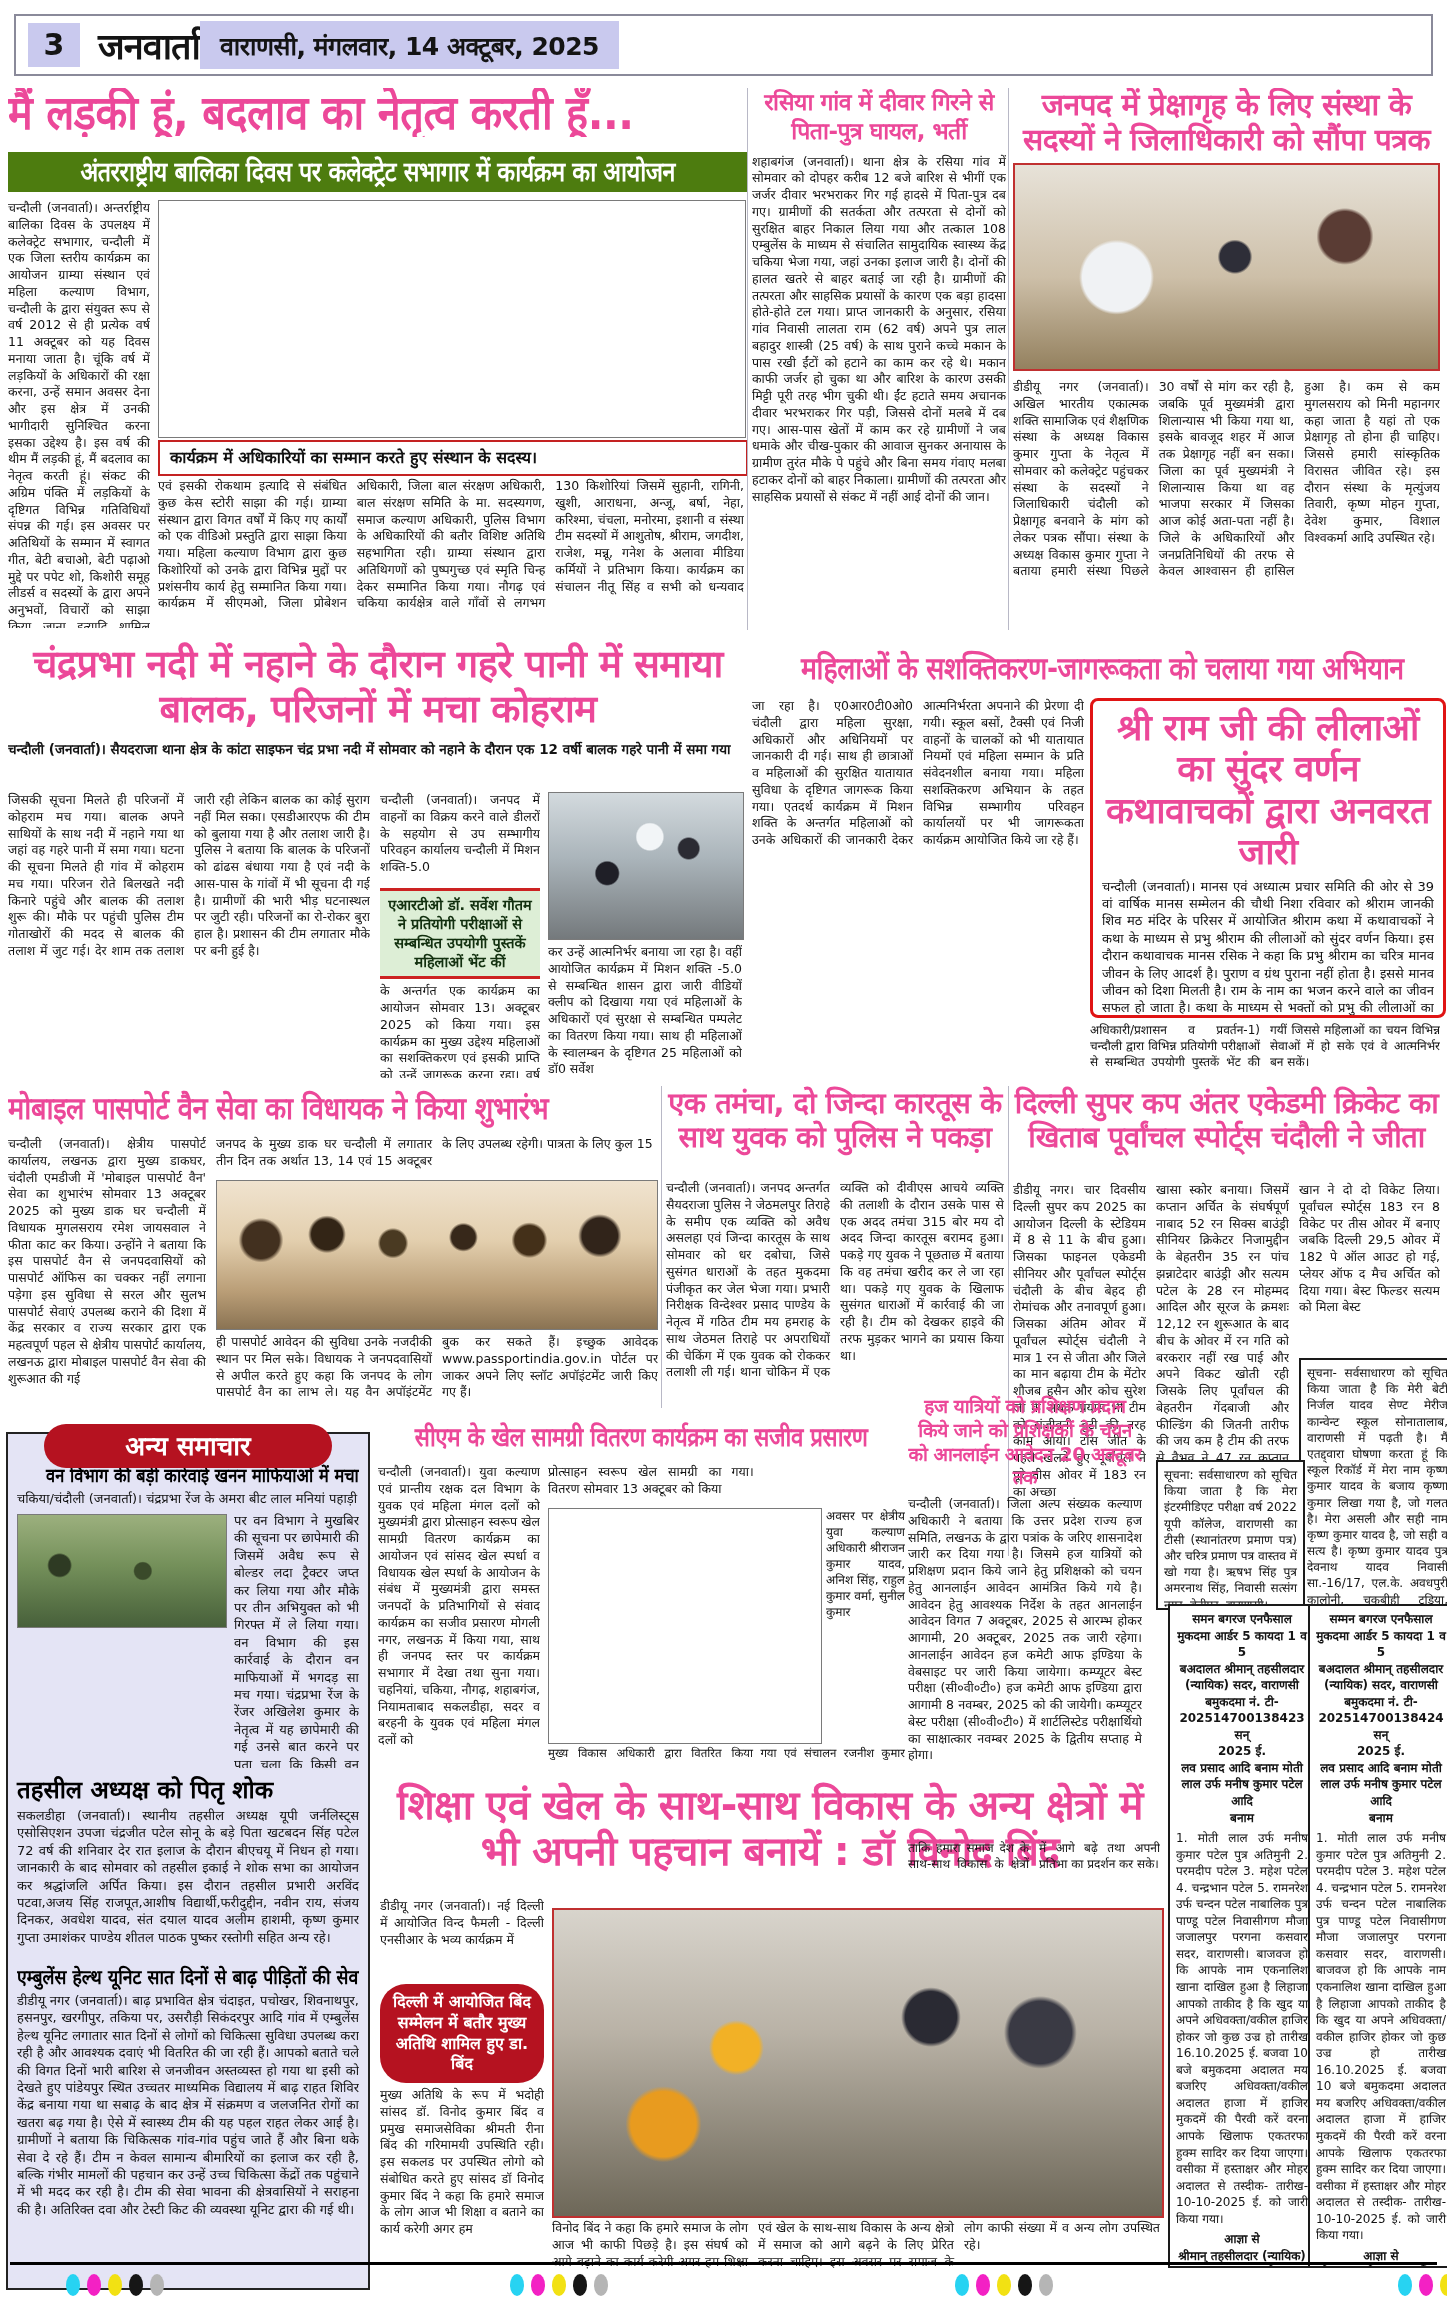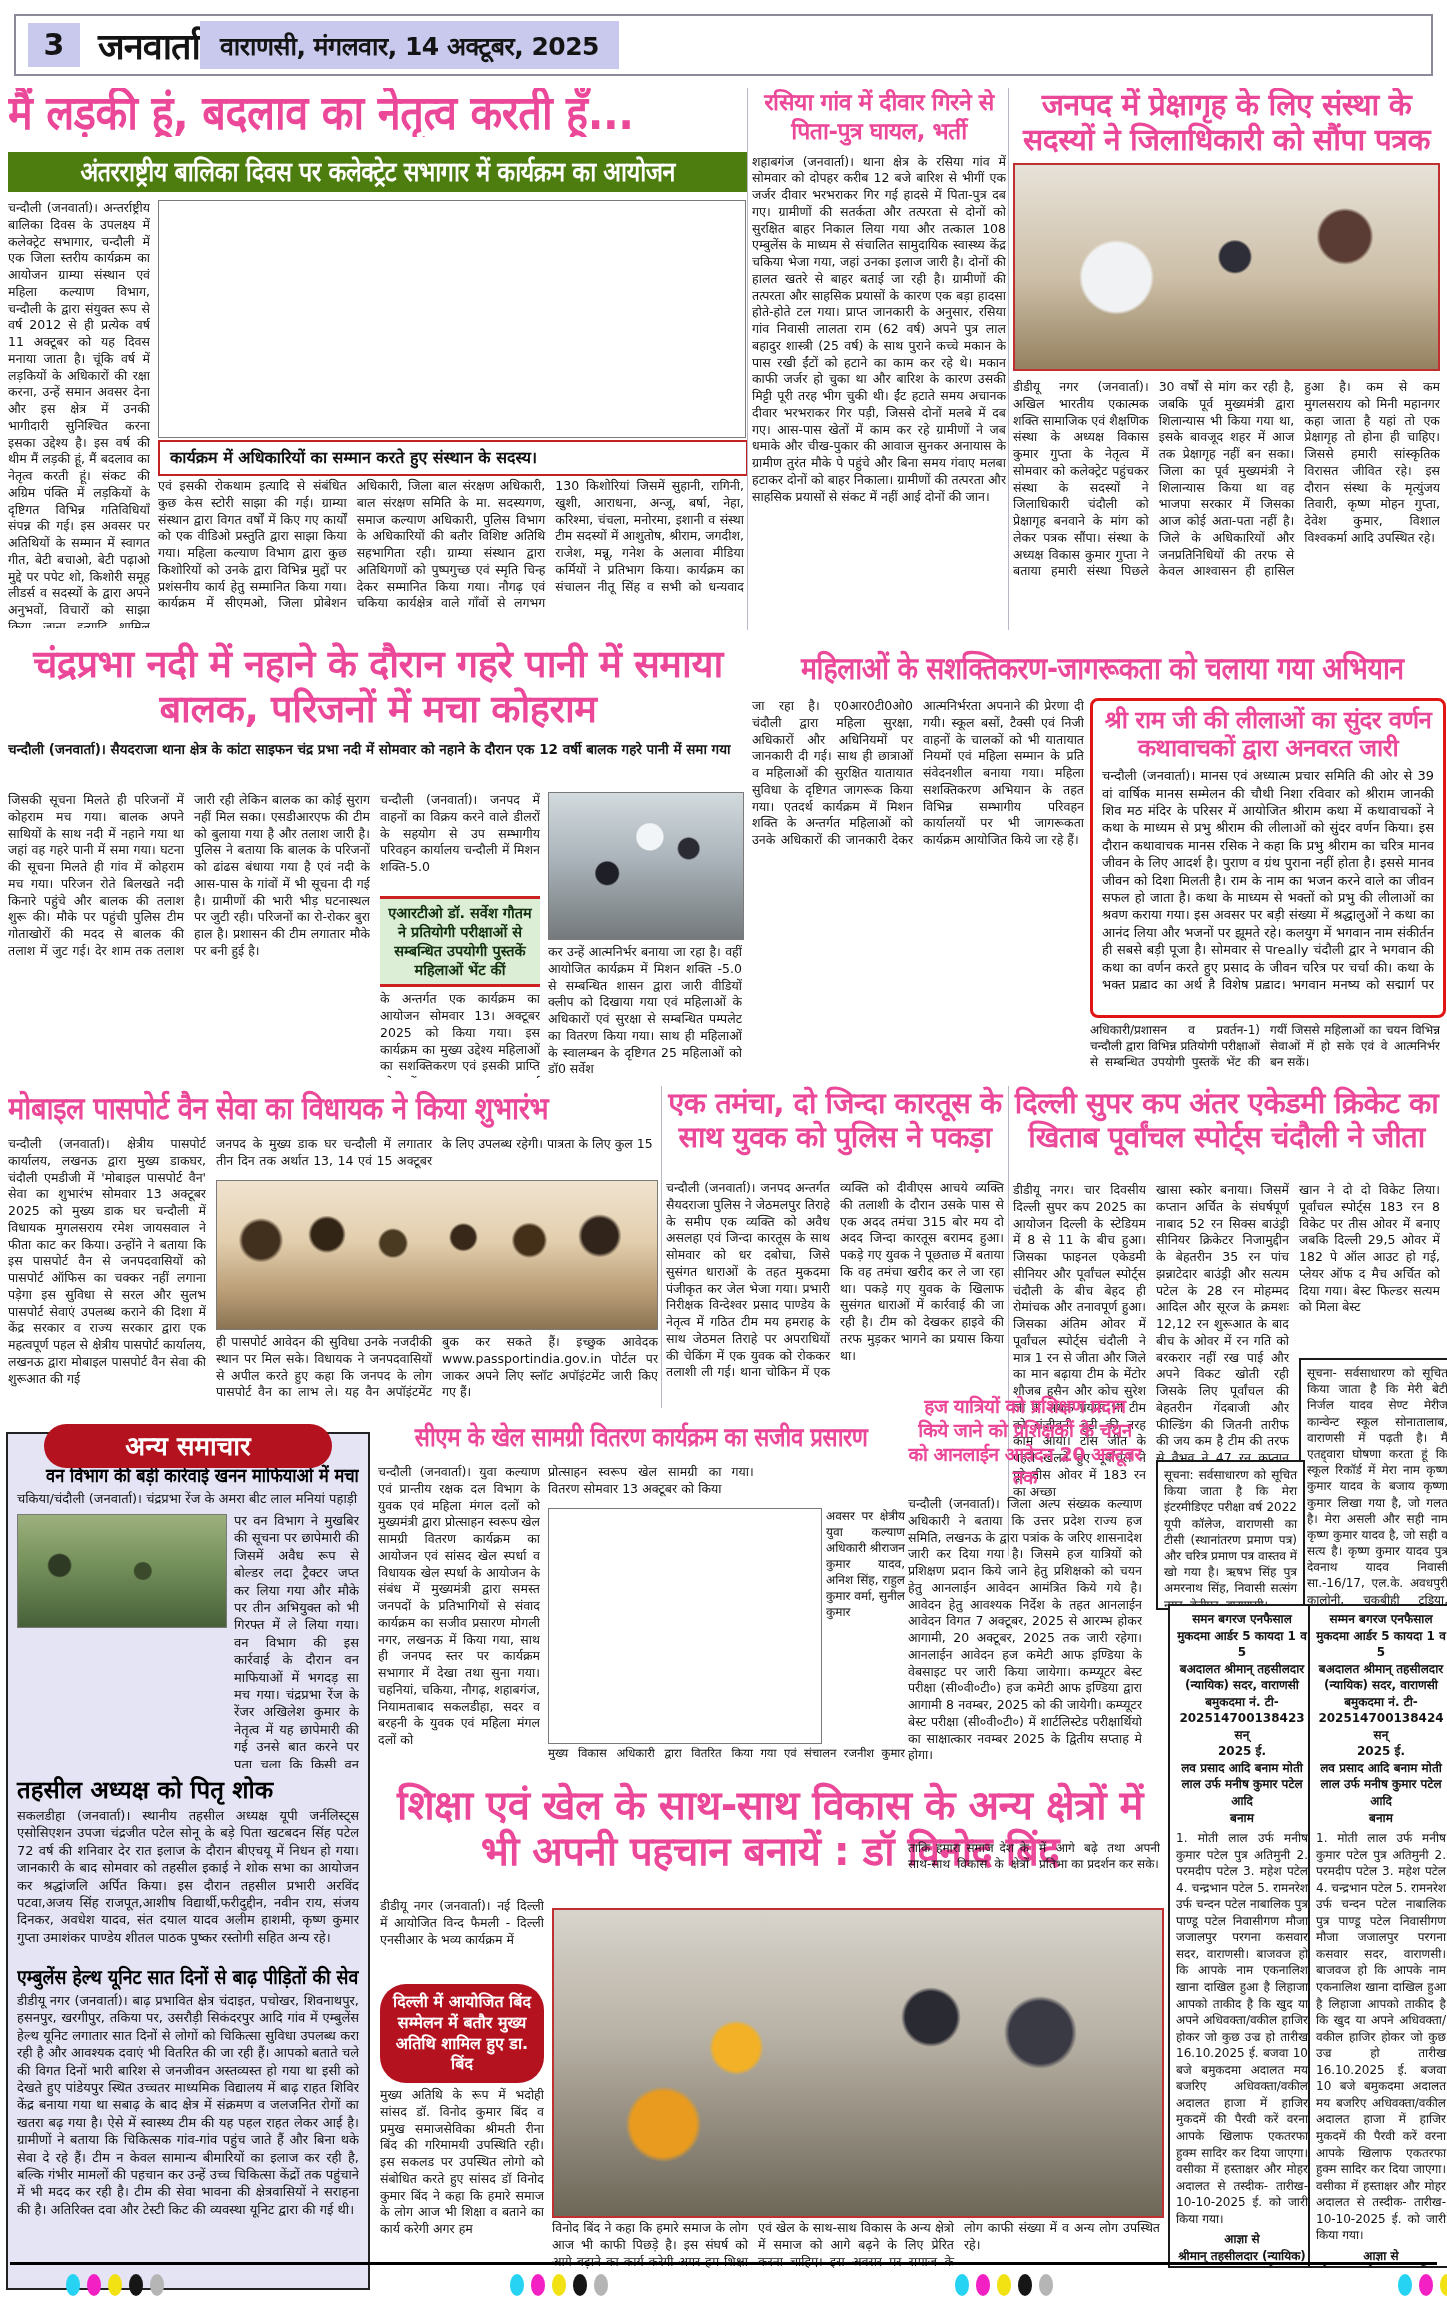--- a/index.html
+++ b/index.html
@@ -111,33 +111,33 @@
     <div class="ph ph-meet" style="margin-top:6px;height:204px;border:2px solid #c03030;"></div>
     <div class="body cols3" style="margin-top:8px;height:246px;">डीडीयू नगर (जनवार्ता)। अखिल भारतीय एकात्मक शक्ति सामाजिक एवं शैक्षणिक संस्था के अध्यक्ष विकास कुमार गुप्ता के नेतृत्व में सोमवार को कलेक्ट्रेट पहुंचकर संस्था के सदस्यों ने जिलाधिकारी चंदौली को प्रेक्षागृह बनवाने के मांग को लेकर पत्रक सौंपा। संस्था के अध्यक्ष विकास कुमार गुप्ता ने बताया हमारी संस्था पिछले 30 वर्षों से मांग कर रही है, जबकि पूर्व मुख्यमंत्री द्वारा शिलान्यास भी किया गया था, इसके बावजूद शहर में आज तक प्रेक्षागृह नहीं बन सका। जिला का पूर्व मुख्यमंत्री ने शिलान्यास किया था वह भाजपा सरकार में जिसका आज कोई अता-पता नहीं है। जिले के अधिकारियों और जनप्रतिनिधियों की तरफ से केवल आश्वासन ही हासिल हुआ है। कम से कम मुगलसराय को मिनी महानगर कहा जाता है यहां तो एक प्रेक्षागृह तो होना ही चाहिए। जिससे हमारी सांस्कृतिक विरासत जीवित रहे। इस दौरान संस्था के मृत्युंजय तिवारी, कृष्ण मोहन गुप्ता, देवेश कुमार, विशाल विश्वकर्मा आदि उपस्थित रहे।</div>
   </div>
 
   <div class="abs hl center" style="left:8px;top:642px;width:740px;font-size:38px;line-height:1.18;">चंद्रप्रभा नदी में नहाने के दौरान गहरे पानी में समाया बालक, परिजनों में मचा कोहराम</div>
   <div class="abs lead" style="left:8px;top:740px;width:740px;height:46px;font-weight:bold;">चन्दौली (जनवार्ता)। सैयदराजा थाना क्षेत्र के कांटा साइफन चंद्र प्रभा नदी में सोमवार को नहाने के दौरान एक 12 वर्षी बालक गहरे पानी में समा गया</div>
   <div class="abs body cols2" style="left:8px;top:792px;width:362px;height:286px;">जिसकी सूचना मिलते ही परिजनों में कोहराम मच गया। बालक अपने साथियों के साथ नदी में नहाने गया था जहां वह गहरे पानी में समा गया। घटना की सूचना मिलते ही गांव में कोहराम मच गया। परिजन रोते बिलखते नदी किनारे पहुंचे और बालक की तलाश शुरू की। मौके पर पहुंची पुलिस टीम गोताखोरों की मदद से बालक की तलाश में जुट गई। देर शाम तक तलाश जारी रही लेकिन बालक का कोई सुराग नहीं मिल सका। एसडीआरएफ की टीम को बुलाया गया है और तलाश जारी है। पुलिस ने बताया कि बालक के परिजनों को ढांढस बंधाया गया है एवं नदी के आस-पास के गांवों में भी सूचना दी गई है। ग्रामीणों की भारी भीड़ घटनास्थल पर जुटी रही। परिजनों का रो-रोकर बुरा हाल है। प्रशासन की टीम लगातार मौके पर बनी हुई है।</div>
 
   <div class="abs" style="left:380px;top:792px;width:160px;height:286px;overflow:hidden;">
     <div class="body" style="height:88px;">चन्दौली (जनवार्ता)। जनपद में वाहनों का विक्रय करने वाले डीलरों के सहयोग से उप सम्भागीय परिवहन कार्यालय चन्दौली में मिशन शक्ति-5.0</div>
-    <div class="greenbox" style="margin-top:16px;">एआरटीओ डॉ. सर्वेश गौतम ने प्रतियोगी परीक्षाओं से सम्बन्धित उपयोगी पुस्तकें महिलाओं भेंट कीं</div>
+    <div class="greenbox" style="margin-top:8px;">एआरटीओ डॉ. सर्वेश गौतम ने प्रतियोगी परीक्षाओं से सम्बन्धित उपयोगी पुस्तकें महिलाओं भेंट कीं</div>
     <div class="body" style="margin-top:4px;height:120px;">के अन्तर्गत एक कार्यक्रम का आयोजन सोमवार 13। अक्टूबर 2025 को किया गया। इस कार्यक्रम का मुख्य उद्देश्य महिलाओं का सशक्तिकरण एवं इसकी प्राप्ति को उन्हें जागरूक करना रहा। वर्ष 2025 में पूरे प्रदेश में मिशन शक्ति पाँचवे चरण मिशन शक्ति-5.0 के अन्तर्गत विभिन्न सरकारी विभागों के समेकित प्रयासों से महिलाओं एवं</div>
   </div>
   <div class="abs ph ph-office" style="left:548px;top:792px;width:194px;height:146px;"></div>
   <div class="abs body" style="left:548px;top:944px;width:194px;height:134px;">कर उन्हें आत्मनिर्भर बनाया जा रहा है। वहीं आयोजित कार्यक्रम में मिशन शक्ति -5.0 से सम्बन्धित शासन द्वारा जारी वीडियों क्लीप को दिखाया गया एवं महिलाओं के अधिकारों एवं सुरक्षा से सम्बन्धित पम्पलेट का वितरण किया गया। साथ ही महिलाओं के स्वालम्बन के दृष्टिगत 25 महिलाओं को डॉ0 सर्वेश</div>
   <div class="abs hl center nowrap" style="left:752px;top:646px;width:690px;font-size:31px;">
     <span class="condense">महिलाओं के सशक्तिकरण-जागरूकता को चलाया गया अभियान</span>
   </div>
   <div class="abs body cols2" style="left:752px;top:698px;width:332px;height:380px;">जा रहा है। ए0आर0टी0ओ0 चंदौली द्वारा महिला सुरक्षा, अधिकारों और अधिनियमों पर जानकारी दी गई। साथ ही छात्राओं व महिलाओं की सुरक्षित यातायात सुविधा के दृष्टिगत जागरूक किया गया। एतदर्थ कार्यक्रम में मिशन शक्ति के अन्तर्गत महिलाओं को उनके अधिकारों की जानकारी देकर आत्मनिर्भरता अपनाने की प्रेरणा दी गयी। स्कूल बसों, टैक्सी एवं निजी वाहनों के चालकों को भी यातायात नियमों एवं महिला सम्मान के प्रति संवेदनशील बनाया गया। महिला सशक्तिकरण अभियान के तहत विभिन्न सम्भागीय परिवहन कार्यालयों पर भी जागरूकता कार्यक्रम आयोजित किये जा रहे हैं।</div>
   <div class="abs body cols2" style="left:1090px;top:1022px;width:350px;height:56px;font-size:12px;">अधिकारी/प्रशासन व प्रवर्तन-1) चन्दौली द्वारा विभिन्न प्रतियोगी परीक्षाओं से सम्बन्धित उपयोगी पुस्तकें भेंट की गयीं जिससे महिलाओं का चयन विभिन्न सेवाओं में हो सके एवं वे आत्मनिर्भर बन सकें।</div>
 
   <div class="abs redbox" style="left:1090px;top:698px;width:332px;height:302px;">
-    <div class="hl center" style="font-size:24px;line-height:1.15;">श्री राम जी की लीलाओं का सुंदर वर्णन कथावाचकों द्वारा अनवरत जारी</div>
+    <div class="hl center" style="font-size:36px;line-height:1.15;">श्री राम जी की लीलाओं का सुंदर वर्णन कथावाचकों द्वारा अनवरत जारी</div>
     <div class="body" style="margin-top:5px;height:222px;font-size:13px;">चन्दौली (जनवार्ता)। मानस एवं अध्यात्म प्रचार समिति की ओर से 39 वां वार्षिक मानस सम्मेलन की चौथी निशा रविवार को श्रीराम जानकी शिव मठ मंदिर के परिसर में आयोजित श्रीराम कथा में कथावाचकों ने कथा के माध्यम से प्रभु श्रीराम की लीलाओं को सुंदर वर्णन किया। इस दौरान कथावाचक मानस रसिक ने कहा कि प्रभु श्रीराम का चरित्र मानव जीवन के लिए आदर्श है। पुराण व ग्रंथ पुराना नहीं होता है। इससे मानव जीवन को दिशा मिलती है। राम के नाम का भजन करने वाले का जीवन सफल हो जाता है। कथा के माध्यम से भक्तों को प्रभु की लीलाओं का श्रवण कराया गया। इस अवसर पर बड़ी संख्या में श्रद्धालुओं ने कथा का आनंद लिया और भजनों पर झूमते रहे। कलयुग में भगवान नाम संकीर्तन ही सबसे बड़ी पूजा है। सोमवार से पreally चंदौली द्वार ने भगवान की कथा का वर्णन करते हुए प्रसाद के जीवन चरित्र पर चर्चा की। कथा के भक्त प्रह्लाद का अर्थ है विशेष प्रह्लाद। भगवान मनुष्य को सद्मार्ग पर चलने की प्रेरणा देते हैं। सच्चे मन व लेखिन मानव को प्रभु का नाम सुमिरन करना चाहिए।</div>
   </div>
 
   <div class="abs hl nowrap" style="left:8px;top:1086px;width:650px;font-size:31px;">
     <span class="condense-l">मोबाइल पासपोर्ट वैन सेवा का विधायक ने किया शुभारंभ</span>
   </div>
   <div class="abs body" style="left:8px;top:1136px;width:198px;height:272px;">चन्दौली (जनवार्ता)। क्षेत्रीय पासपोर्ट कार्यालय, लखनऊ द्वारा मुख्य डाकघर, चंदौली एमडीजी में 'मोबाइल पासपोर्ट वैन' सेवा का शुभारंभ सोमवार 13 अक्टूबर 2025 को मुख्य डाक घर चन्दौली में विधायक मुगलसराय रमेश जायसवाल ने फीता काट कर किया। उन्होंने ने बताया कि इस पासपोर्ट वैन से जनपदवासियों को पासपोर्ट ऑफिस का चक्कर नहीं लगाना पड़ेगा इस सुविधा से सरल और सुलभ पासपोर्ट सेवाएं उपलब्ध कराने की दिशा में केंद्र सरकार व राज्य सरकार द्वारा एक महत्वपूर्ण पहल से क्षेत्रीय पासपोर्ट कार्यालय, लखनऊ द्वारा मोबाइल पासपोर्ट वैन सेवा की शुरूआत की गई</div>
   <div class="abs" style="left:216px;top:1136px;width:442px;height:272px;overflow:hidden;">
     <div class="body cols2" style="height:40px;">जनपद के मुख्य डाक घर चन्दौली में लगातार तीन दिन तक अर्थात 13, 14 एवं 15 अक्टूबर के लिए उपलब्ध रहेगी। पात्रता के लिए कुल 15</div>
     <div class="ph ph-crowd" style="margin-top:4px;height:148px;"></div>

